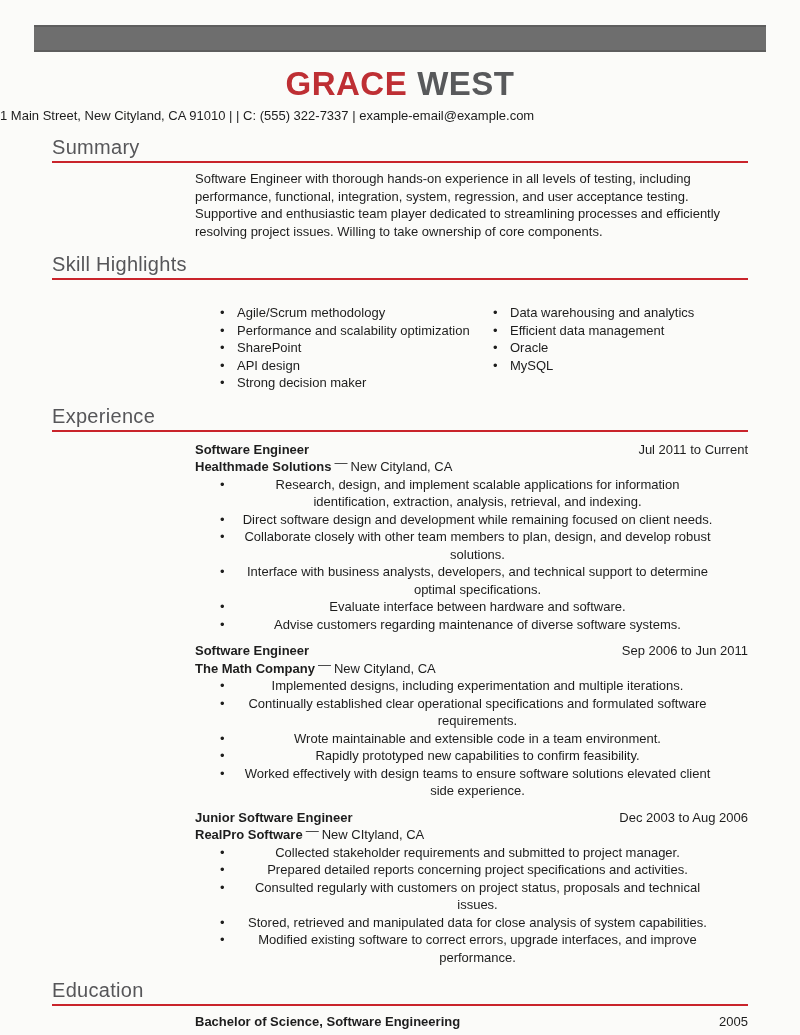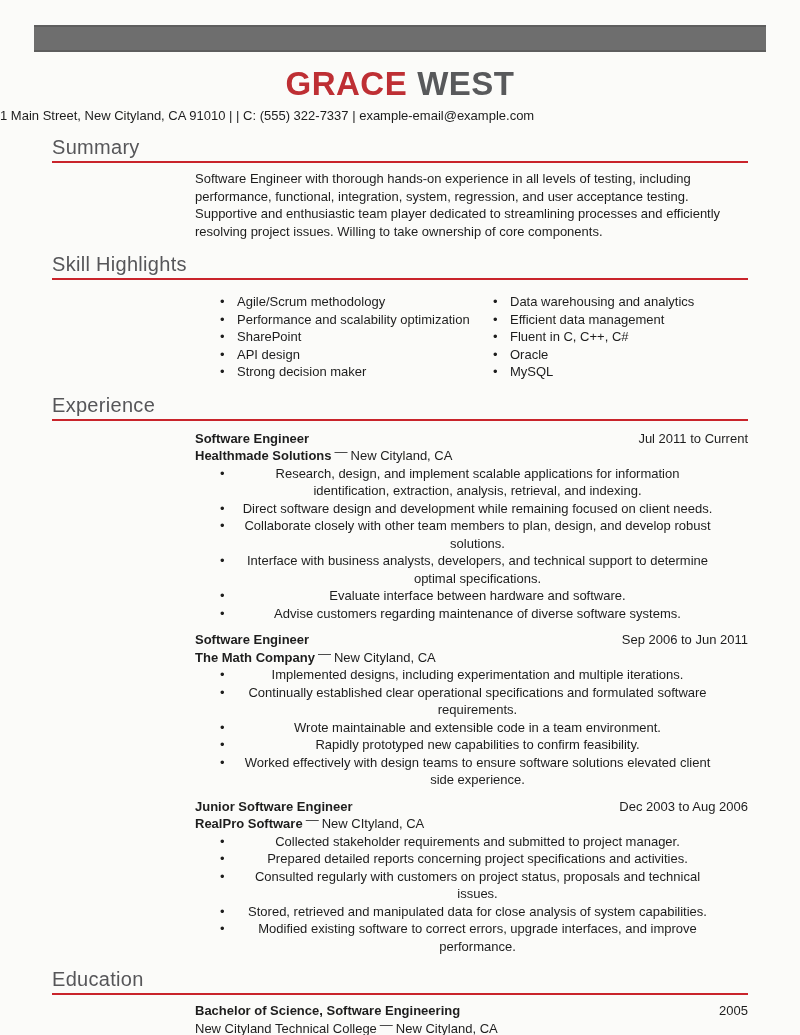--- a/index.html
+++ b/index.html
@@ -51,21 +51,21 @@
   .section-rule { height: 2px; background: #c9242b; margin-top: 2px; }
 
   .content {
     margin-left: 143px;
     font-size: 13px;
     line-height: 17.5px;
   }
 
   .summary-text { margin: 7px 0 0 0; width: 548px; }
 
-  .skills-row { display: flex; margin-top: 13px; }
+  .skills-row { display: flex; margin-top: 24px; }
   ul.skill-list { list-style: none; margin: 0; padding: 0; }
   ul.skill-list.left  { width: 285px; }
   ul.skill-list li { position: relative; padding-left: 42px; padding-right: 6px; }
   ul.skill-list.left  li { padding-left: 42px; }
   ul.skill-list.right li { padding-left: 30px; }
   ul.skill-list.left  li::before { content: "\2022"; position: absolute; left: 25px; }
   ul.skill-list.right li::before { content: "\2022"; position: absolute; left: 13px; }
 
   .job { margin-top: 9px; }
   .job-header { display: flex; justify-content: space-between; }
@@ -112,21 +112,20 @@
         <ul class="skill-list left">
             <li>Agile/Scrum methodology</li>
             <li>Performance and scalability optimization</li>
             <li>SharePoint</li>
             <li>API design</li>
             <li>Strong decision maker</li>
           </ul>
         <ul class="skill-list right">
             <li>Data warehousing and analytics</li>
             <li>Efficient data management</li>
-            <li>Fluent in C, C++, C#</li>
             <li>Oracle</li>
             <li>MySQL</li>
           </ul>
       </div>
     </div>
   </div>
 
   <div class="section">
     <div class="section-heading">Experience</div>
     <div class="section-rule"></div>

